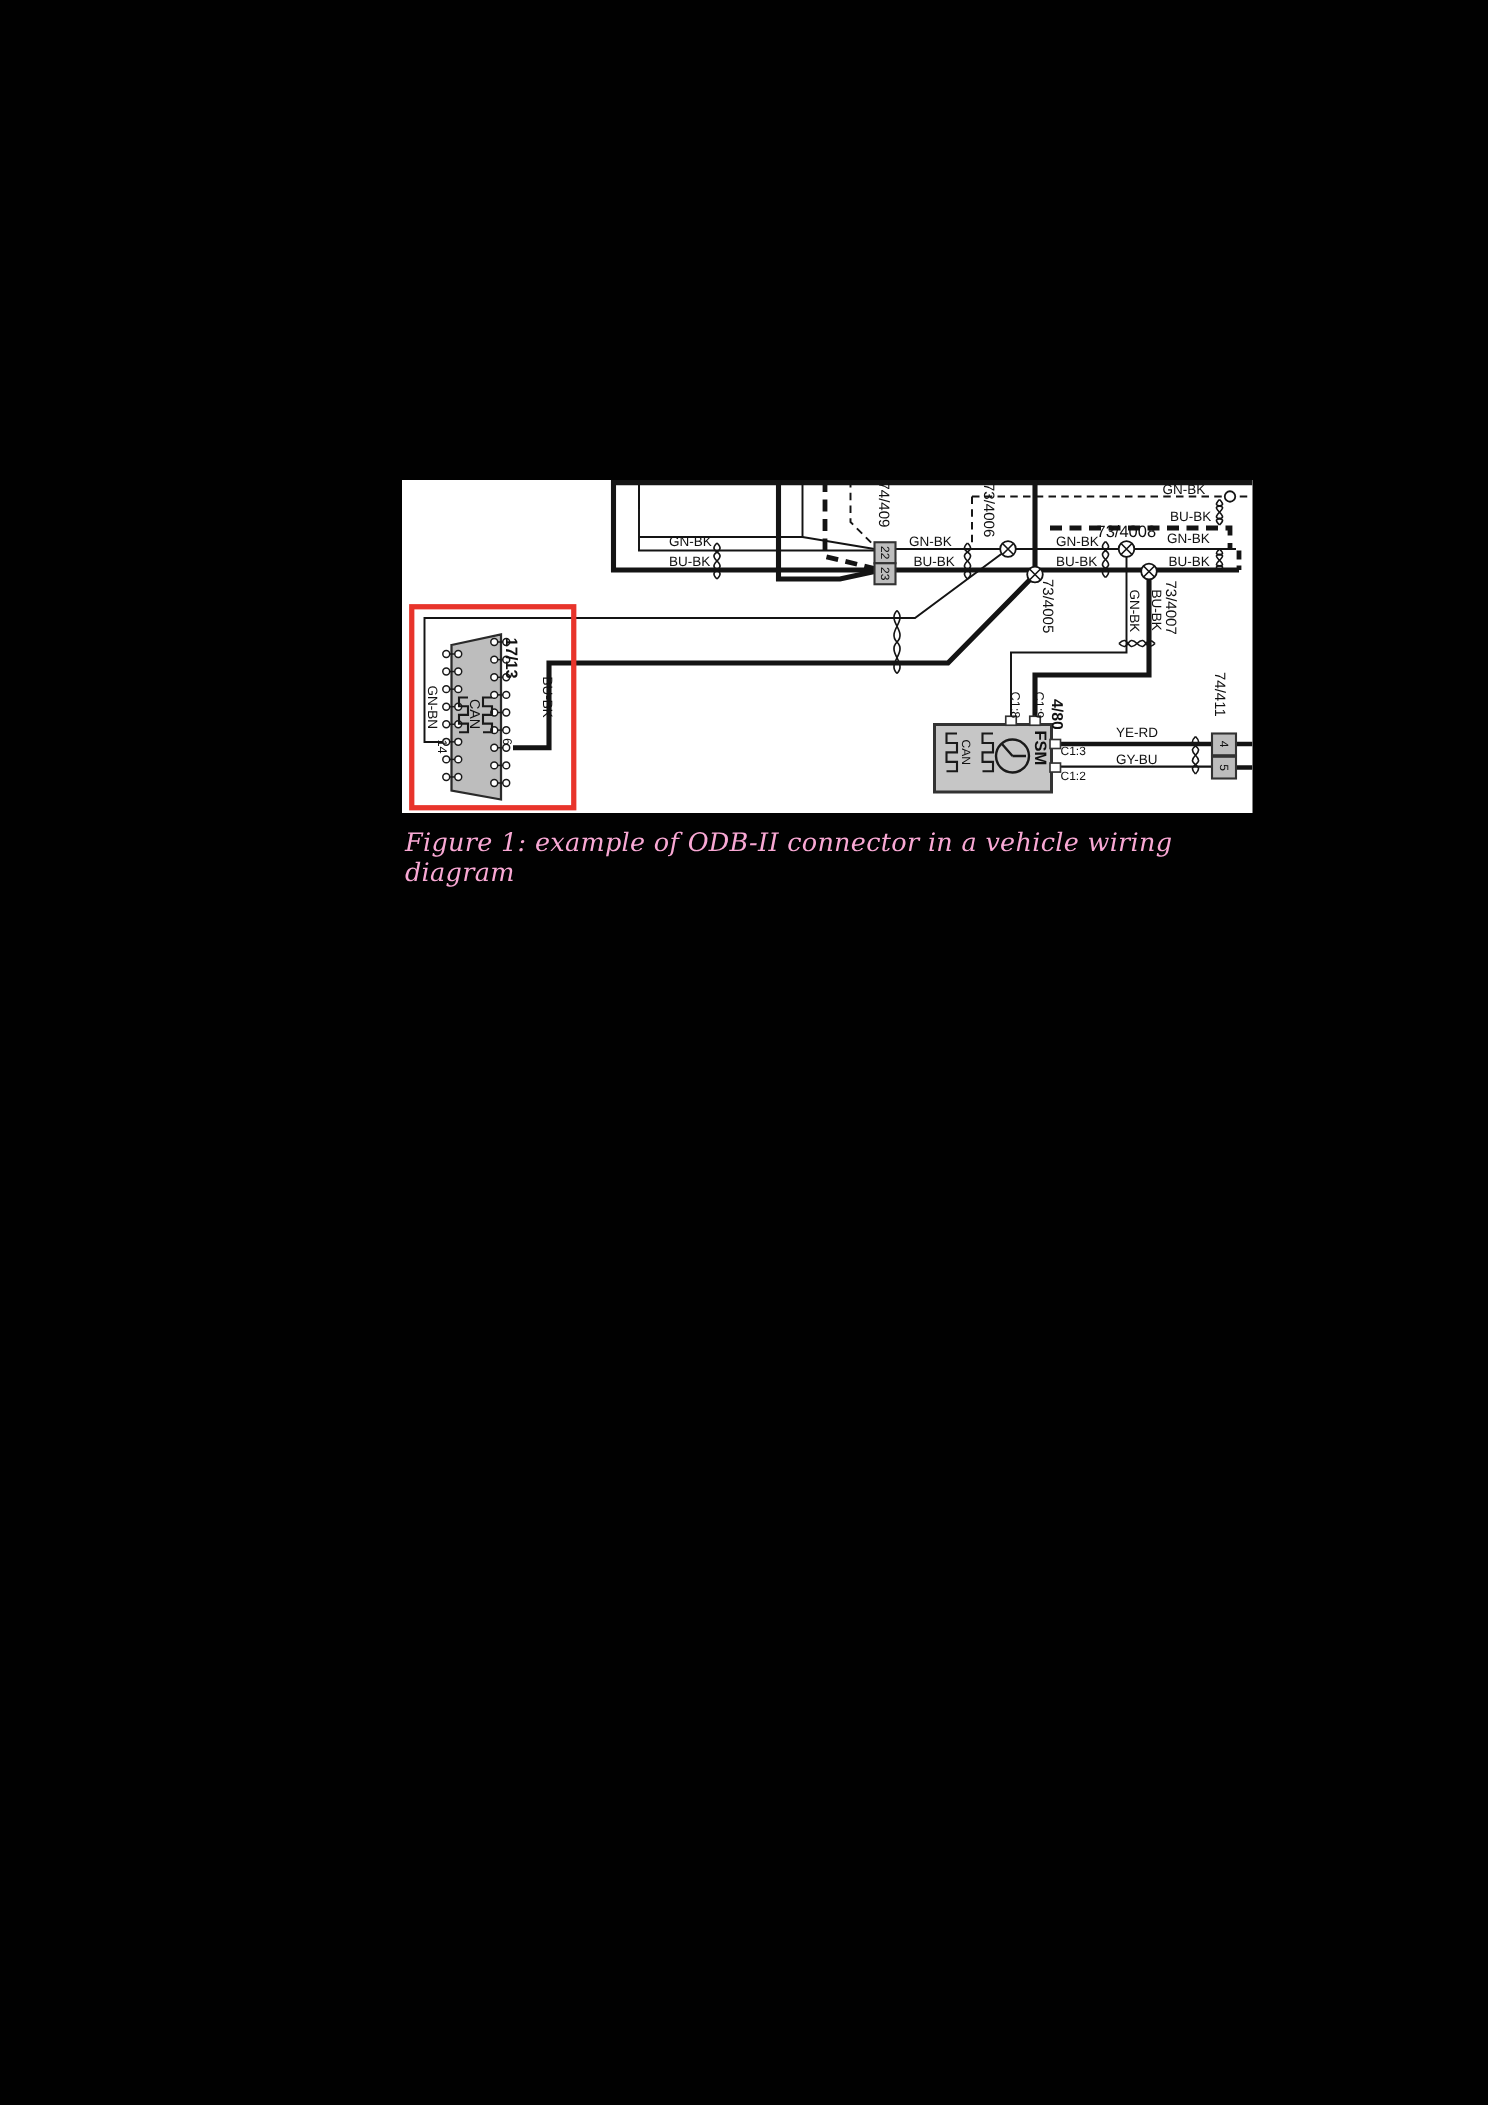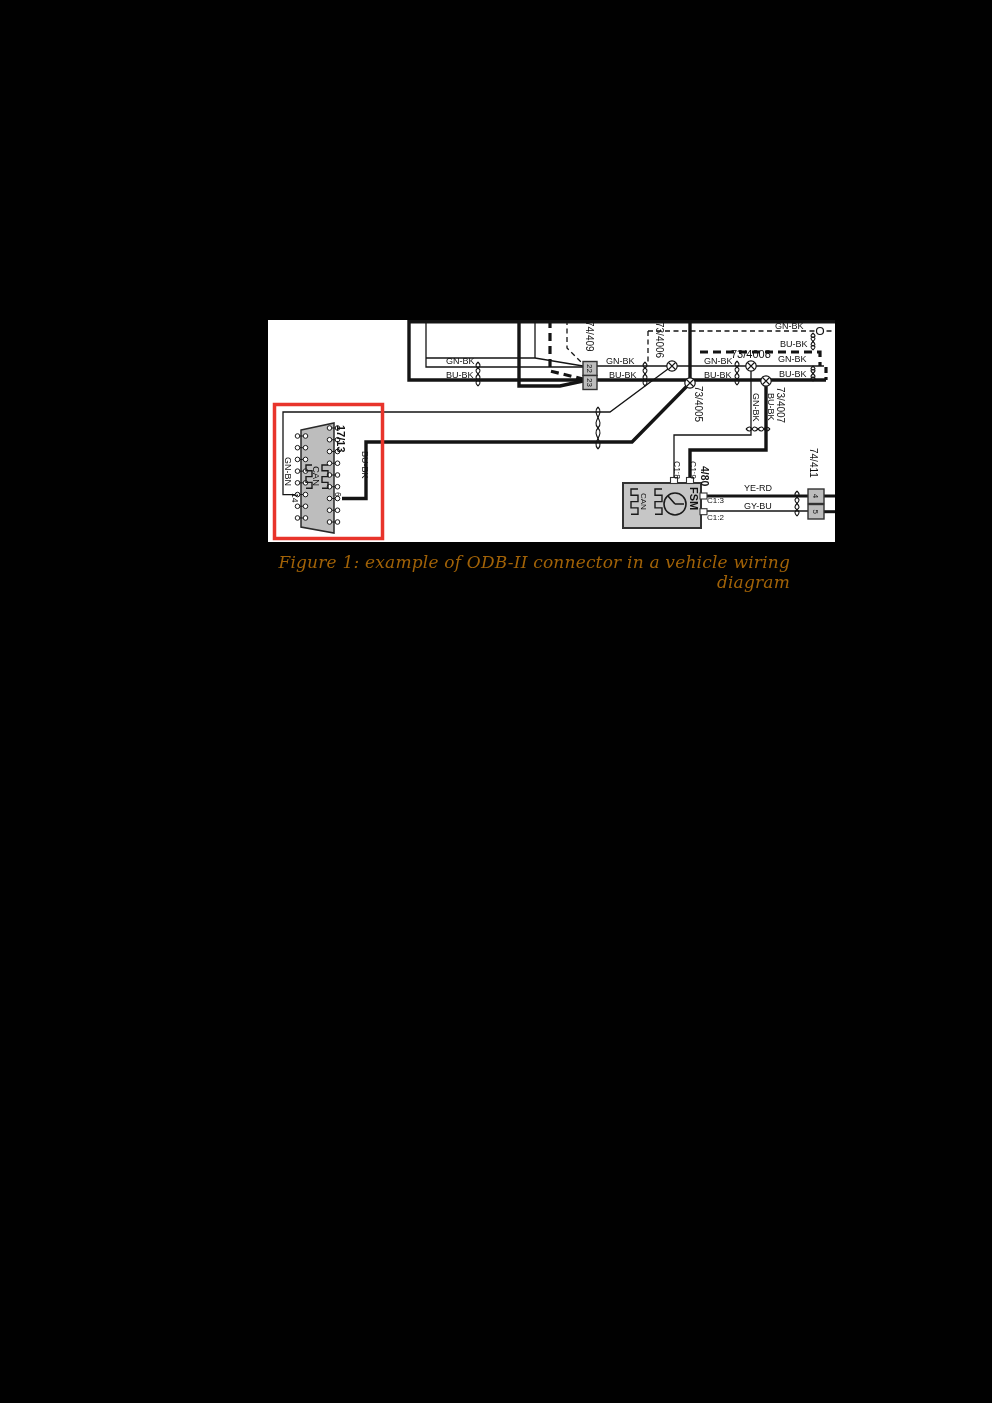--- a/index.html
+++ b/index.html
@@ -242,14 +242,14 @@
           <text font-size="11" transform="translate(337,425) rotate(90)" class="bold">17/13</text>
           <text font-size="9" transform="translate(285,457) rotate(90)">GN-BN</text>
           <text font-size="9" transform="translate(362,451) rotate(90)">BU-BK</text>
           <text font-size="9.5" transform="translate(313,466) rotate(90)">CAN</text>
           <text font-size="8.5" transform="translate(292,493) rotate(90)">14</text>
           <text font-size="8.5" transform="translate(335,492) rotate(90)">6</text>
         </g>
     </svg>
   </div>
 
-  <div class="caption" style="color: #a16207; text-align: right;">Figure 1: example of ODB-II connector in a vehicle wiring diagram</div>
+  <div class="caption" style="color: #f9a8d4;">Figure 1: example of ODB-II connector in a vehicle wiring diagram</div>
 </div>
 
 </body></html>

